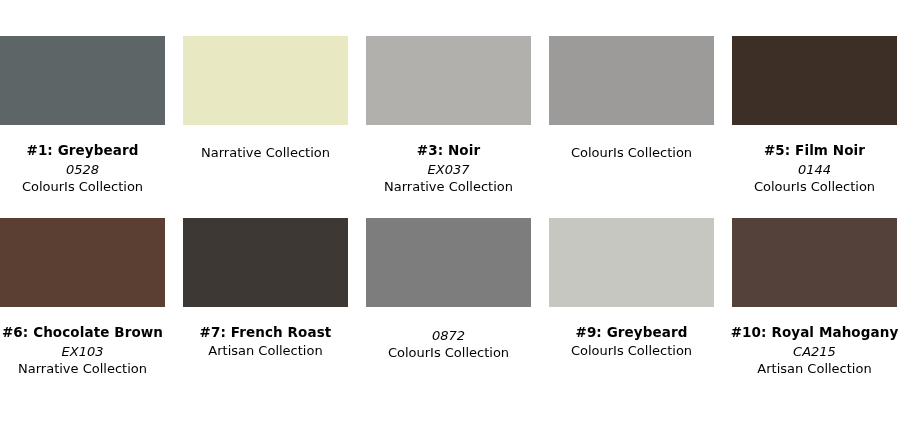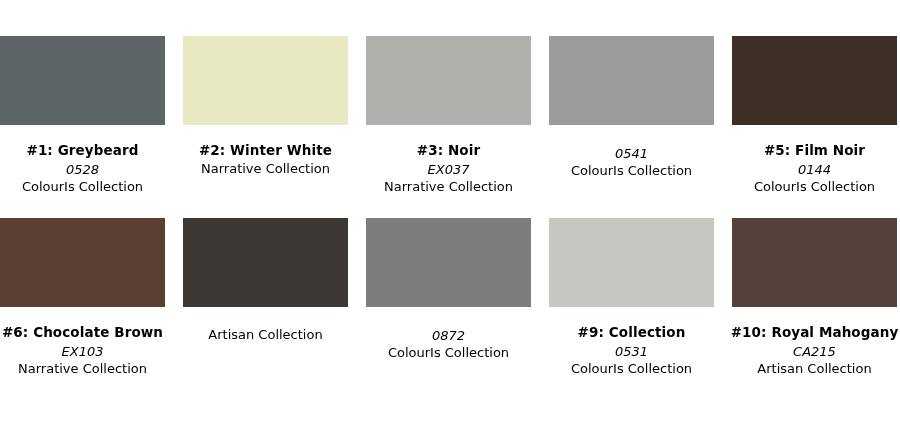--- a/index.html
+++ b/index.html
@@ -92,38 +92,36 @@
       <div class="swatch-caption">
         <span class="swatch-name">#1: Greybeard</span>
         <span class="swatch-code">0528</span>
         <span class="swatch-collection">ColourIs Collection</span>
       </div>
     </div>
 
     <div class="swatch-cell">
       <div class="swatch-chip" style="background-color: rgb(232, 232, 195);"></div>
       <div class="swatch-caption">
-        <span class="swatch-name">#2: Winter White</span>
         <span class="swatch-collection">Narrative Collection</span>
       </div>
     </div>
 
     <div class="swatch-cell">
       <div class="swatch-chip" style="background-color: rgb(177, 176, 172);"></div>
       <div class="swatch-caption">
         <span class="swatch-name">#3: Noir</span>
         <span class="swatch-code">EX037</span>
         <span class="swatch-collection">Narrative Collection</span>
       </div>
     </div>
 
     <div class="swatch-cell">
       <div class="swatch-chip" style="background-color: rgb(156, 155, 153);"></div>
       <div class="swatch-caption">
-        <span class="swatch-code">0541</span>
         <span class="swatch-collection">ColourIs Collection</span>
       </div>
     </div>
 
     <div class="swatch-cell">
       <div class="swatch-chip" style="background-color: rgb(61, 46, 38);"></div>
       <div class="swatch-caption">
         <span class="swatch-name">#5: Film Noir</span>
         <span class="swatch-code">0144</span>
         <span class="swatch-collection">ColourIs Collection</span>
@@ -139,37 +137,37 @@
       <div class="swatch-caption">
         <span class="swatch-name">#6: Chocolate Brown</span>
         <span class="swatch-code">EX103</span>
         <span class="swatch-collection">Narrative Collection</span>
       </div>
     </div>
 
     <div class="swatch-cell">
       <div class="swatch-chip" style="background-color: rgb(61, 56, 51);"></div>
       <div class="swatch-caption">
+        <span class="swatch-name">#7: French Roast</span>
         <span class="swatch-collection">Artisan Collection</span>
       </div>
     </div>
 
     <div class="swatch-cell">
       <div class="swatch-chip" style="background-color: rgb(125, 125, 125);"></div>
       <div class="swatch-caption">
         <span class="swatch-code">0872</span>
         <span class="swatch-collection">ColourIs Collection</span>
       </div>
     </div>
 
     <div class="swatch-cell">
       <div class="swatch-chip" style="background-color: rgb(198, 199, 192);"></div>
       <div class="swatch-caption">
-        <span class="swatch-name">#9: Collection</span>
-        <span class="swatch-code">0531</span>
+        <span class="swatch-name">#9: Greybeard</span>
         <span class="swatch-collection">ColourIs Collection</span>
       </div>
     </div>
 
     <div class="swatch-cell">
       <div class="swatch-chip" style="background-color: rgb(84, 66, 58);"></div>
       <div class="swatch-caption">
         <span class="swatch-name">#10: Royal Mahogany</span>
         <span class="swatch-code">CA215</span>
         <span class="swatch-collection">Artisan Collection</span>

